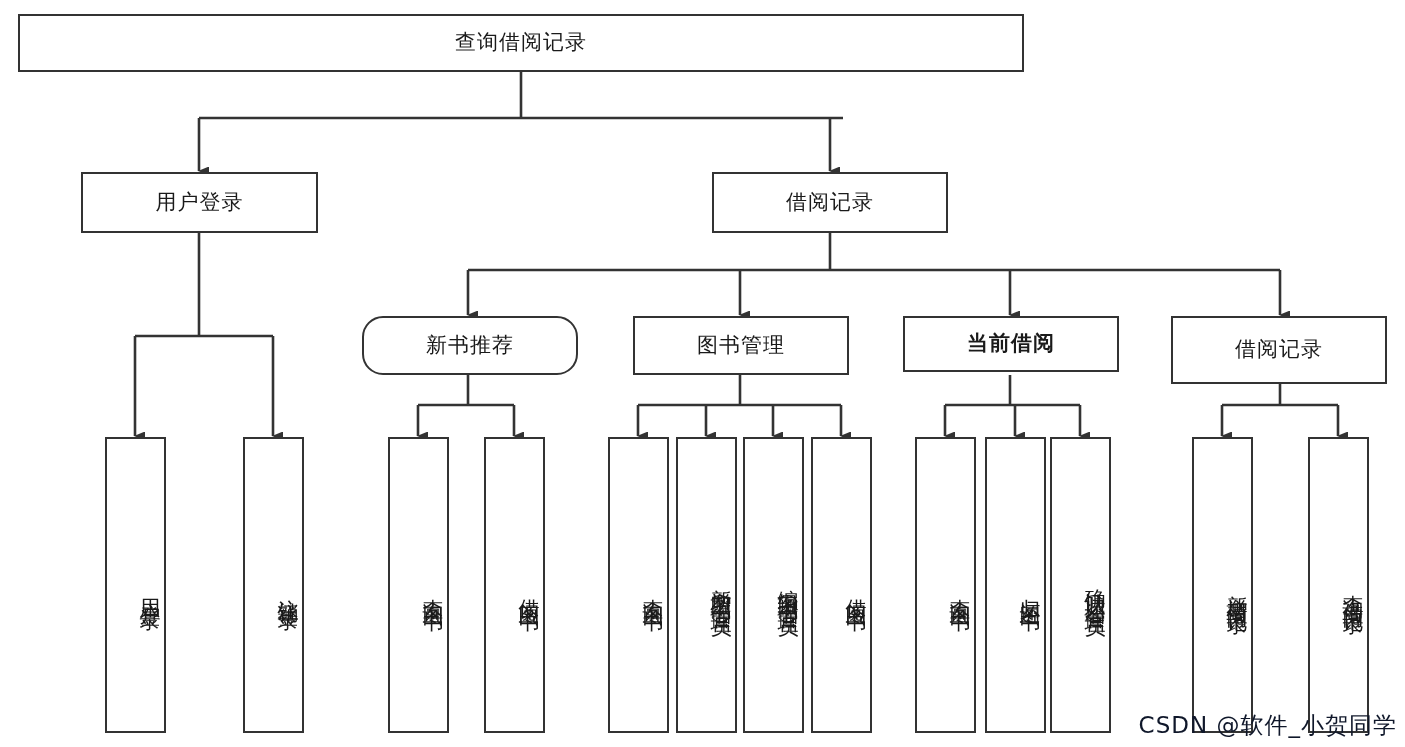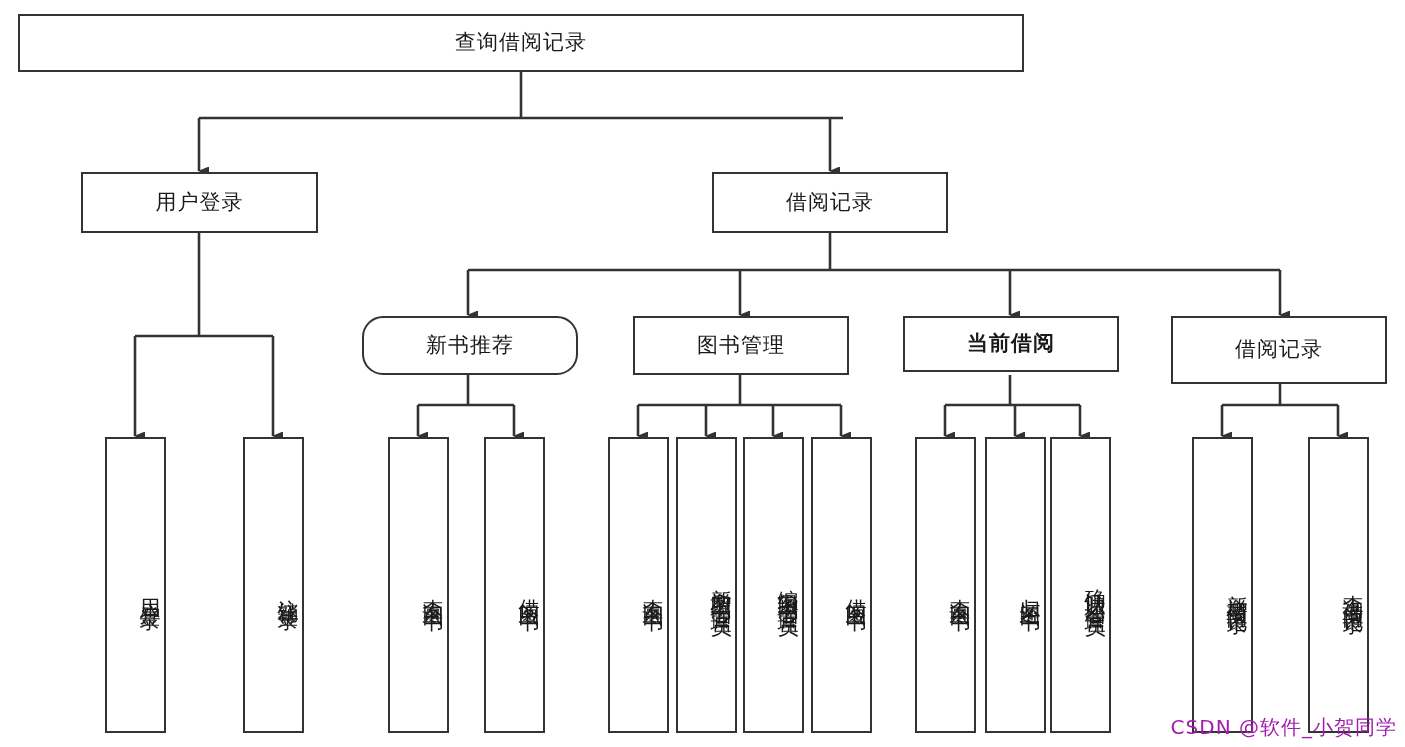--- a/index.html
+++ b/index.html
@@ -7,21 +7,21 @@
   #stage{position:relative;width:1405px;height:747px;background:#ffffff;overflow:hidden;}
   #wires{position:absolute;left:0;top:0;width:1405px;height:747px;pointer-events:none;}
   .node{position:absolute;box-sizing:border-box;background:#ffffff;border:2px solid #333333;
         display:flex;align-items:center;justify-content:center;color:#1a1a1a;}
   .node.horiz{font-size:21px;line-height:1.1;letter-spacing:1px;}
   .node.vert{writing-mode:vertical-rl;text-orientation:upright;font-size:21px;
              line-height:1.35;letter-spacing:4px;padding-top:10px;
              align-items:flex-start;justify-content:center;}
   .node .lbl{display:block;white-space:pre-wrap;}
   .node.vert .lbl{writing-mode:vertical-rl;text-orientation:upright;}
-  #watermark{position:absolute;right:8px;bottom:6px;font-size:20px;color:#a21caf;
+  #watermark{position:absolute;right:8px;bottom:6px;font-size:23px;color:#0f172a;
              letter-spacing:1px;white-space:nowrap;}
 </style>
 </head>
 <body>
 
 <div id="stage">
 
   <svg id="wires" viewBox="0 0 1405 747" xmlns="http://www.w3.org/2000/svg">
     <defs>
       <marker id="arw" markerWidth="9" markerHeight="11" refX="4.5" refY="10" orient="auto" markerUnits="userSpaceOnUse">

